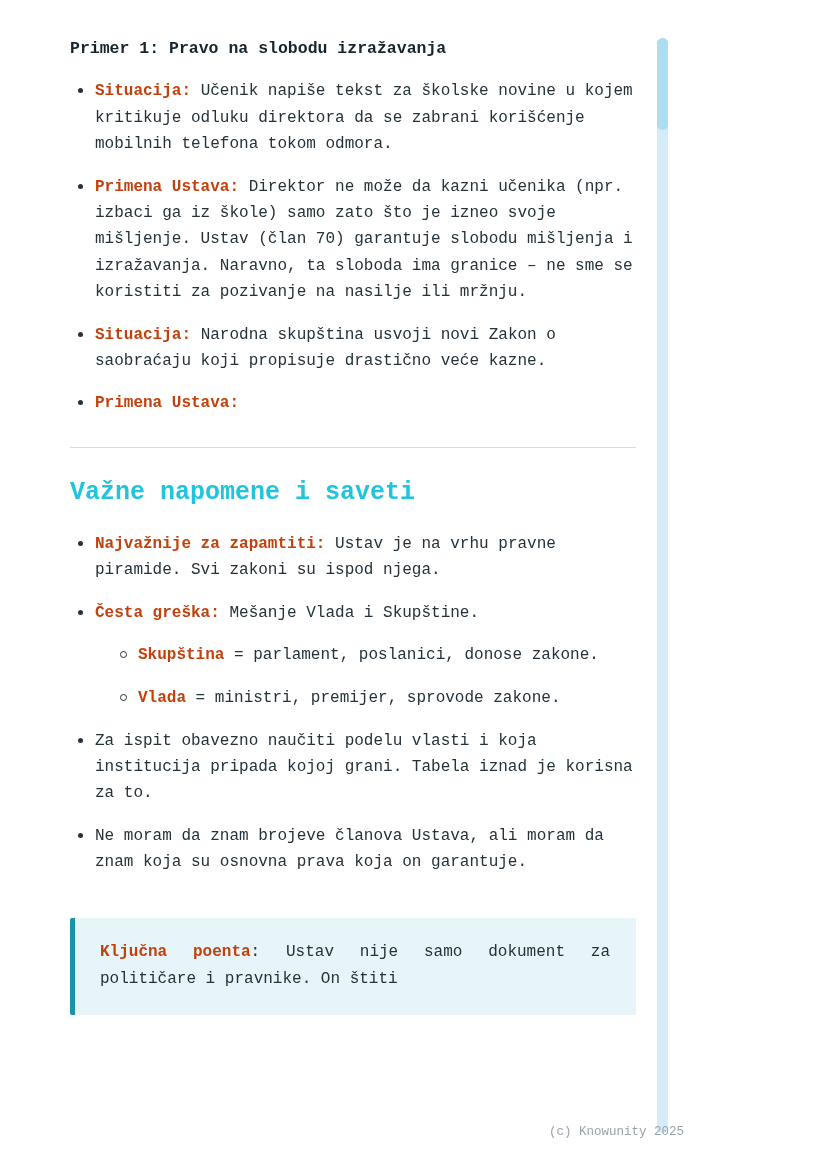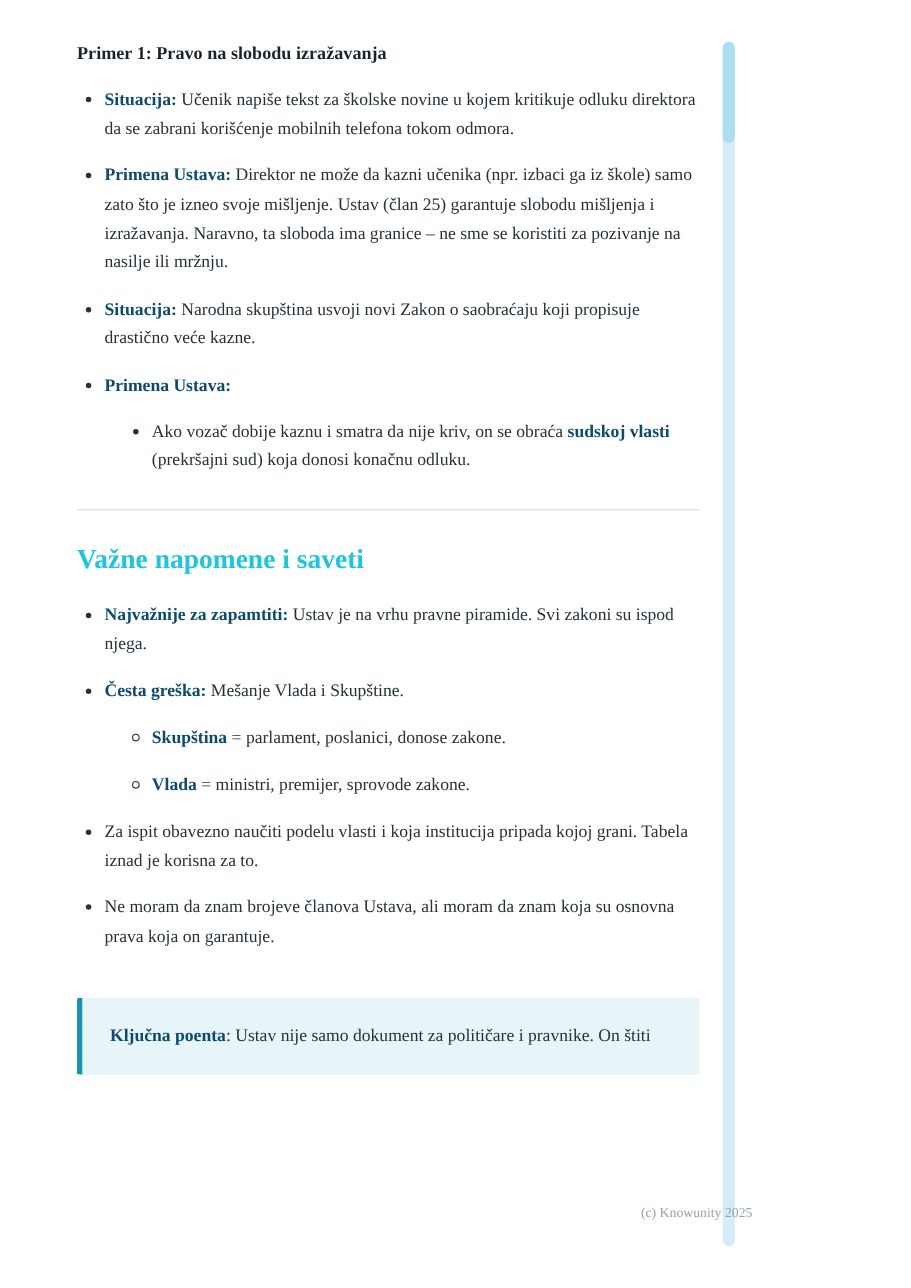--- a/index.html
+++ b/index.html
@@ -1,21 +1,21 @@
 <!DOCTYPE html>
 <html style="--accent-teal: #20c4dc; --callout-bg: #e7f5f8; --callout-border: #1795aa; --strip: #d3ecf8; --text: #25323a;"><head>
 <meta charset="utf-8">
 <style>
   html, body { margin: 0; padding: 0; background: #ffffff; }
   .page {
     position: relative;
     width: 736px;
     height: 1171px;
     background: #ffffff;
-    font-family: Liberation Serif, serif;
+    font-family: Liberation Mono, monospace;
     font-size: 16px;
     color: var(--text, #25323a);
     overflow: hidden;
   }
   .content { position: absolute; left: 70px; top: 38px; width: 566px; }
 
   .sec-h {
     font-size: 16.5px;
     font-weight: 700;
     color: #17242c;
@@ -53,21 +53,21 @@
     left: 7px; top: 9px;
     width: 5px; height: 5px;
     border-radius: 50%;
     background: transparent;
     border: 1.3px solid #25323a;
   }
   ul.nested { list-style: none; margin: 16px 0 0; padding: 0 0 0 18px; }
   ul.nested > li { position: relative; padding-left: 25px; margin: 0 0 17px; line-height: 1.65; }
   ul.nested > li:last-child { margin-bottom: 2px; }
 
-  b { font-weight: 700; color: #0c4a6e; margin-top: 44px; }
+  b { font-weight: 700; color: #c2410c; margin-top: 44px; }
 
   hr.divider {
     border: none;
     border-top: 1px solid #dcdcdc;
     margin: 30px 0 30px;
   }
 
   .callout {
     margin-top: 42px;
     background: var(--callout-bg, #e7f5f8);
@@ -91,21 +91,21 @@
     top: 0; left: 0;
     width: 100%;
     height: 92px;
     background: #aedcf0;
     border-radius: 6px;
   }
 
   .footer {
     position: absolute;
     right: 52px;
-    bottom: 61px;
+    bottom: 32px;
     font-size: 12.5px;
     color: #9aa3ab;
   }
 </style>
 </head>
 <body>
 
 <div class="page">
 
   <div class="strip">
@@ -113,34 +113,31 @@
   </div>
 
   <main class="content">
 
     <h2 class="sec-h first">Primer 1: Pravo na slobodu izražavanja</h2>
     <ul class="blist">
       <li class="disc">
         <span><b>Situacija: </b><span>Učenik napiše tekst za školske novine u kojem kritikuje odluku direktora da se zabrani korišćenje mobilnih telefona tokom odmora.</span></span>
       </li>
       <li class="disc">
-        <span><b>Primena Ustava: </b><span>Direktor ne može da kazni učenika (npr. izbaci ga iz škole) samo zato što je izneo svoje mišljenje. Ustav (član 25) garantuje slobodu mišljenja i izražavanja. Naravno, ta sloboda ima granice – ne sme se koristiti za pozivanje na nasilje ili mržnju.</span></span>
+        <span><b>Primena Ustava: </b><span>Direktor ne može da kazni učenika (npr. izbaci ga iz škole) samo zato što je izneo svoje mišljenje. Ustav (član 70) garantuje slobodu mišljenja i izražavanja. Naravno, ta sloboda ima granice – ne sme se koristiti za pozivanje na nasilje ili mržnju.</span></span>
       </li>
     </ul>
 
     <ul class="blist">
       <li class="disc">
         <span><b>Situacija: </b><span>Narodna skupština usvoji novi Zakon o saobraćaju koji propisuje drastično veće kazne.</span></span>
       </li>
       <li class="disc">
         <span><b>Primena Ustava:</b></span>
         <ul class="nested">
-          <li class="disc">
-            <span><span>Ako vozač dobije kaznu i smatra da nije kriv, on se obraća </span><b>sudskoj vlasti</b><span> (prekršajni sud) koja donosi konačnu odluku.</span></span>
-          </li>
         </ul>
       </li>
     </ul>
 
     <hr class="divider">
 
     <h1 class="accent-h">Važne napomene i saveti</h1>
     <ul class="blist">
       <li class="disc">
         <span><b>Najvažnije za zapamtiti: </b><span>Ustav je na vrhu pravne piramide. Svi zakoni su ispod njega.</span></span>

